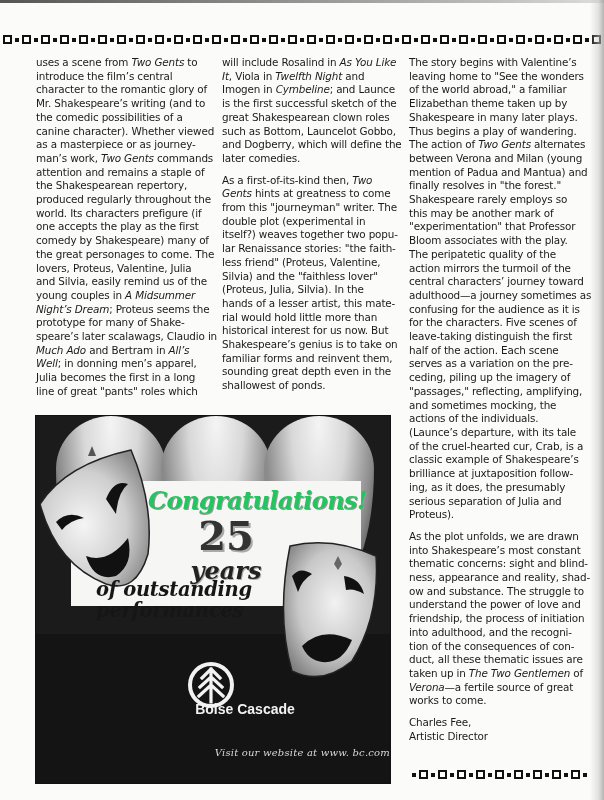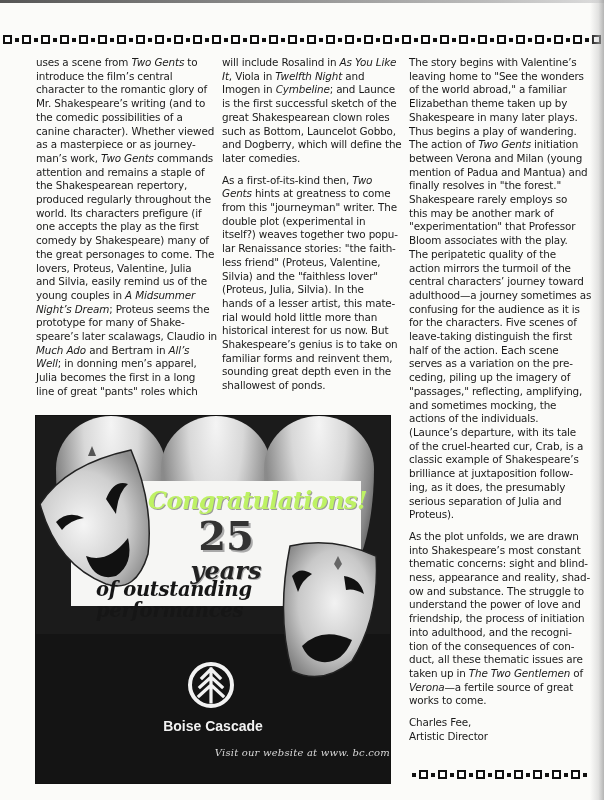--- a/index.html
+++ b/index.html
@@ -53,21 +53,21 @@
       background: radial-gradient(ellipse at 50% 5%, #f4f4f4 0%, #d8d8d8 35%, #8a8a8a 70%, rgba(40,40,40,0) 100%);
       border-radius: 50% 50% 40% 40% / 30% 30% 70% 70%;
     }
     .banner {
       position: absolute; left: 35px; top: 65px; width: 290px; height: 125px;
       background: #f6f6f4;
     }
     .congrats {
       position: absolute; left: 112px; top: 70px; width: 215px; text-align: center;
       font-family: "DejaVu Serif", serif; font-style: italic; font-weight: bold;
-      font-size: 24px; color: #bef264; letter-spacing: -0.6px;
+      font-size: 24px; color: #22c55e; letter-spacing: -0.6px;
       text-shadow: 1px 1px 0 #999;
     }
     .num {
       position: absolute; left: 150px; top: 100px; width: 80px; text-align: center;
       font-family: "DejaVu Serif", serif; font-weight: bold;
       font-size: 40px; line-height: 40px; color: #333;
       text-shadow: 2px 2px 0 #aaa;
     }
     .years {
       position: absolute; left: 140px; top: 140px; width: 100px; text-align: center;
@@ -83,21 +83,21 @@
     .mask.left { left: 0; top: 28px; width: 120px; height: 150px; }
     .mask.right { left: 236px; top: 120px; width: 110px; height: 145px; }
     .logo {
       position: absolute; left: 150px; top: 282px; width: 50px; height: 50px;
     }
     .brand {
       position: absolute; left: 0; top: 336px; width: 354px; text-align: center;
       font-family: "Liberation Sans", sans-serif; font-weight: bold; font-size: 14px;
       color: #f2f2f2; margin-top: -1px;
     }
-    .brand { top: 303px; }
+    .brand { top: 286px; margin-left: 32px; }
     .logo { top: 244px; }
     .website {
       position: absolute; left: 0; top: 331px; width: 354px; text-align: right;
       font-family: "DejaVu Serif", serif; font-style: italic; font-size: 10px;
       color: #d8d8d8; letter-spacing: 0.2px;
     }
     .ad-lower {
       position: absolute; left: 0; top: 218px; width: 354px; height: 149px; background: #141414;
     }
   </style>
@@ -232,21 +232,21 @@
     </p>
   </div>
 <div class="col col3" id="col3">
     <p>
       <span class="ln"><span>The story begins with Valentine’s</span></span>
       <span class="ln"><span>leaving home to "See the wonders</span></span>
       <span class="ln"><span>of the world abroad," a familiar</span></span>
       <span class="ln"><span>Elizabethan theme taken up by</span></span>
       <span class="ln"><span>Shakespeare in many later plays.</span></span>
       <span class="ln"><span>Thus begins a play of wandering.</span></span>
-      <span class="ln"><span>The action of </span><i>Two Gents</i><span> initiation</span></span>
+      <span class="ln"><span>The action of </span><i>Two Gents</i><span> alternates</span></span>
       <span class="ln"><span>between Verona and Milan (young</span></span>
       <span class="ln"><span>mention of Padua and Mantua) and</span></span>
       <span class="ln"><span>finally resolves in "the forest."</span></span>
       <span class="ln"><span>Shakespeare rarely employs so</span></span>
       <span class="ln"><span>this may be another mark of</span></span>
       <span class="ln"><span>"experimentation" that Professor</span></span>
       <span class="ln"><span>Bloom associates with the play.</span></span>
       <span class="ln"><span>The peripatetic quality of the</span></span>
       <span class="ln"><span>action mirrors the turmoil of the</span></span>
       <span class="ln"><span>central characters’ journey toward</span></span>

